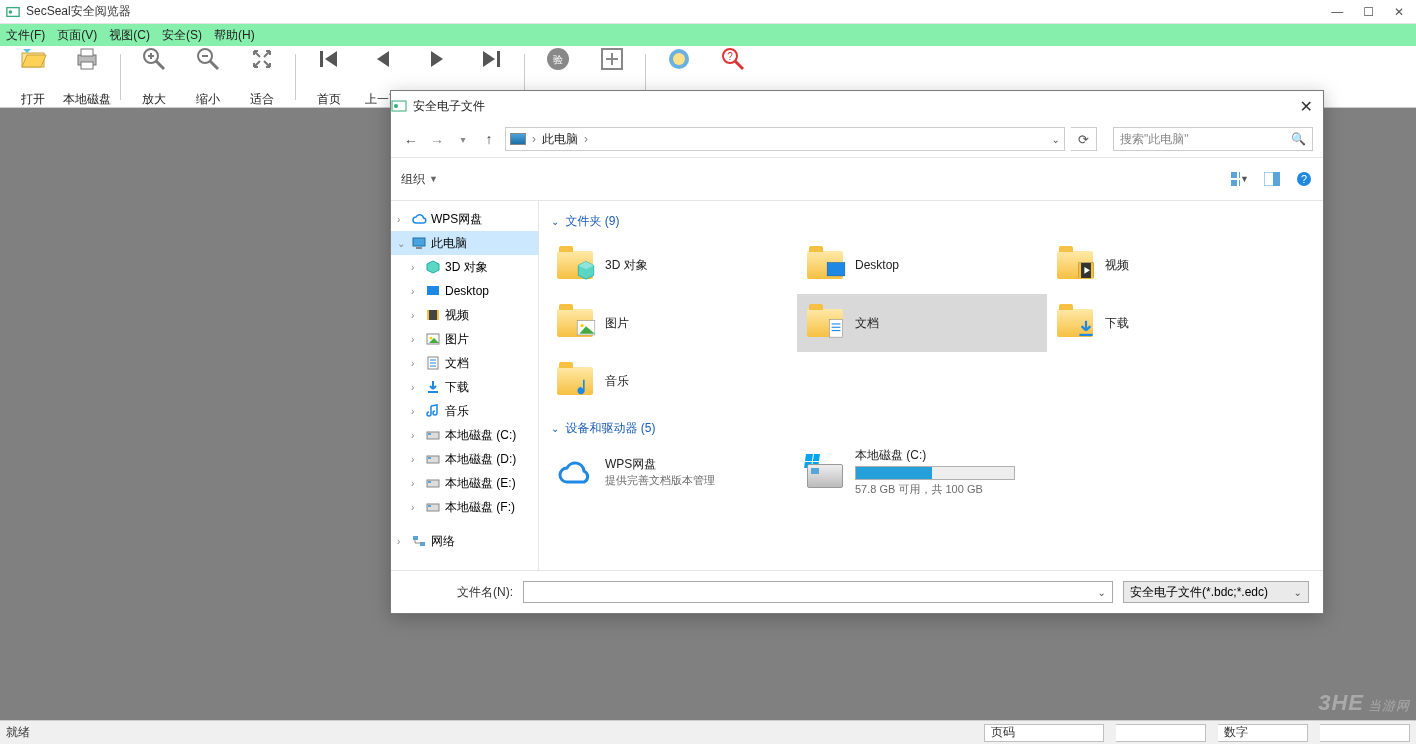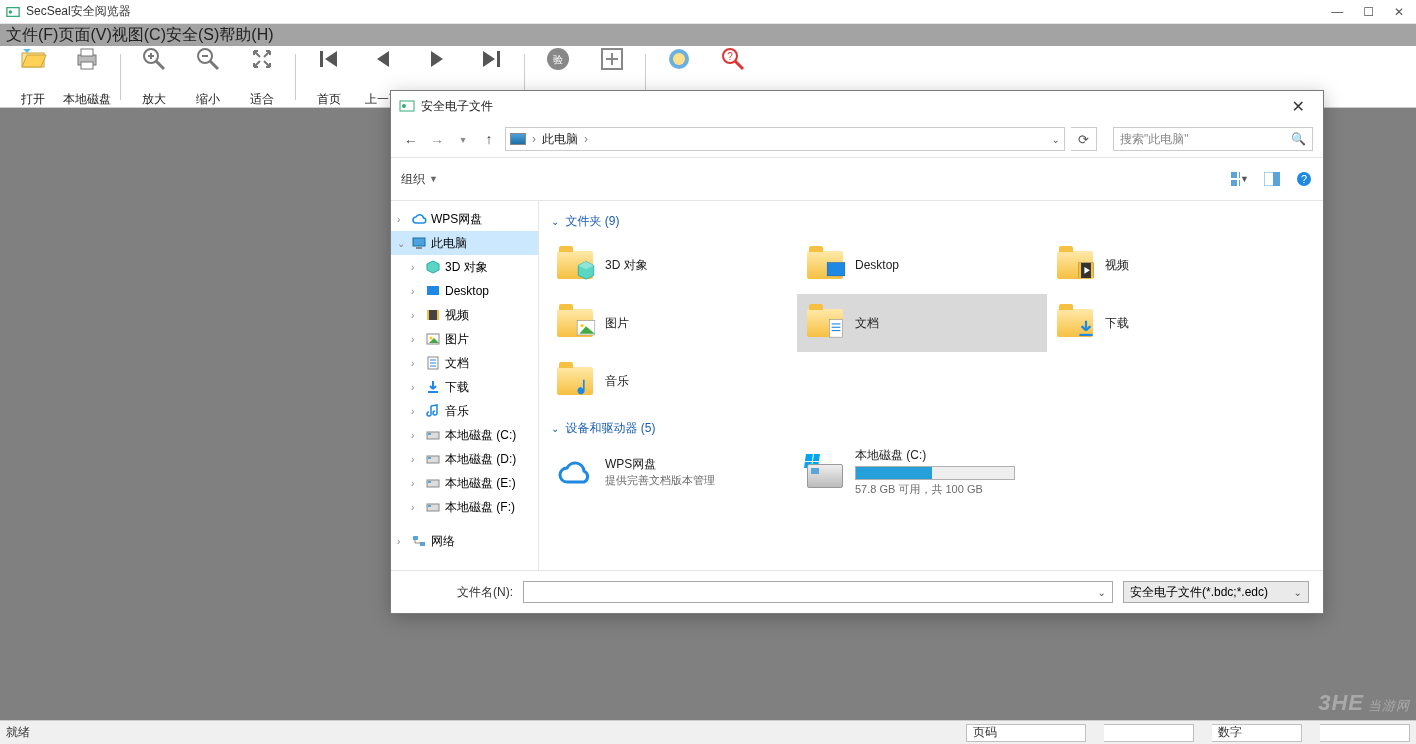--- a/index.html
+++ b/index.html
@@ -5,47 +5,47 @@
 * { margin: 0; padding: 0; box-sizing: border-box; font-family: "Microsoft YaHei", "Segoe UI", sans-serif; }
 body { background: #fff; overflow: hidden; width: 1416px; height: 744px; position: relative; }
 
 
 .app-titlebar { height: 24px; background: #fff; display: flex; align-items: center; padding: 0 6px; border-bottom: 1px solid #e5e5e5; }
 .app-titlebar .app-icon { width: 14px; height: 14px; margin-right: 6px; display:inline-flex; }
 .app-titlebar .title { font-size: 12px; color: #333; }
 .app-titlebar .win-controls { margin-left: auto; display: flex; gap: 20px; padding-right: 6px; color: #555; }
 .app-titlebar .win-controls span { cursor: default; font-size: 12px; font-family: "Segoe MDL2 Assets", sans-serif; }
 
-.menubar { height: 22px; background: #a3a3a3; display: flex; align-items: center; padding: 0 6px; font-size: 16px; gap: 0; }
+.menubar { height: 22px; background: #86efac; display: flex; align-items: center; padding: 0 6px; font-size: 12px; gap: 12px; }
 .menubar .item { color: #222; }
 
 .toolbar { height: 62px; background: #fff; border-bottom: 1px solid #ccc; display: flex; align-items: center; padding: 0 6px; gap: 0; }
 .toolbar .group { display:flex; align-items:center; height:100%; }
 .toolbar .sep { width:1px; height: 46px; background: #ccc; margin: 0 6px; }
 .toolbar .btn { width: 54px; height: 56px; display:flex; flex-direction:column; align-items:center; justify-content:center; gap:2px; }
 .toolbar .btn .ico { width: 28px; height: 28px; display:flex; align-items:center; justify-content:center; }
 .toolbar .btn .lbl { font-size: 12px; color: #222; margin-top: 16px; }
 
 .client { position:absolute; top:108px; left:0; right:0; bottom:24px; background: #808080; }
 
 
 .status { position:absolute; bottom:0; left:0; right:0; height:24px; background:#f0f0f0; border-top:1px solid #ccc; display:flex; align-items:center; font-size:12px; color:#333; padding: 0 6px; }
 .status .pane { border:1px solid #c0c0c0; padding: 1px 6px; background:#fff; height:18px; display:flex; align-items:center; }
 .status .spacer { flex:1; }
-.status .right { display:flex; gap:18px; margin-left:auto; }
+.status .right { display:flex; gap:12px; margin-left:auto; }
 .status .right .pane { min-width:90px; border-left:none; }
 .status .right .pane:first-child { border-left:1px solid #c0c0c0; min-width:120px; }
 
 
 .watermark { position:absolute; right:6px; bottom:28px; font-size:22px; color:#bbb; font-weight:bold; font-style:italic; letter-spacing:1px; opacity:0.7; }
 .watermark small { font-size:13px; font-weight:normal; margin-left:4px; }
 
 
 .dialog { position:absolute; left:390px; top:90px; width:934px; height:524px; background:#fff; border:1px solid #7a7a7a; box-shadow:0 4px 18px rgba(0,0,0,0.25); display:flex; flex-direction:column; }
-.dlg-title { height:30px; display:flex; align-items:center; padding:0 8px; }
+.dlg-title { height:30px; display:flex; align-items:center; padding:0 0; }
 .dlg-title .icon { width:16px; height:16px; margin-right:6px; }
 .dlg-title .txt { font-size:12px; color:#222; }
 .dlg-title .close { margin-left:auto; font-size:16px; padding:0 10px; color:#333; cursor:default; }
 
 .dlg-nav { height:36px; display:flex; align-items:center; padding: 0 10px; gap:6px; }
 .dlg-nav .navbtn { width:20px; text-align:center; color:#888; font-size:14px; }
 .dlg-nav .navbtn.enabled { color:#444; }
 .dlg-nav .addr { flex:1; height:24px; border:1px solid #ccc; display:flex; align-items:center; padding:0 4px; font-size:12px; gap:6px; }
 .dlg-nav .addr .pc-ico { width:16px; height:12px; background:linear-gradient(#4aa3df,#1d6fa5); border:1px solid #888; }
 .dlg-nav .addr .crumb { color:#222; }

